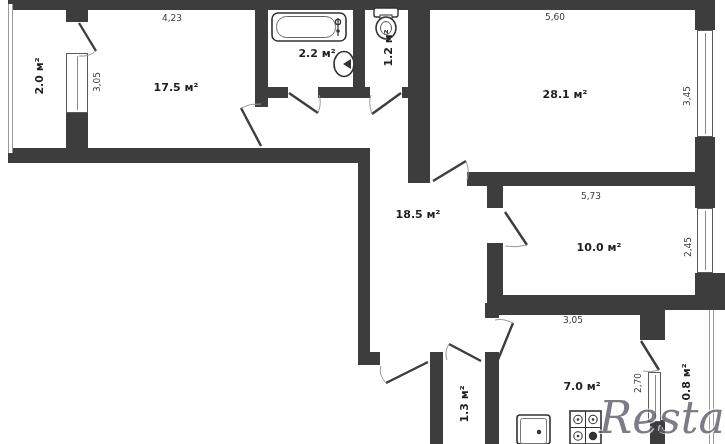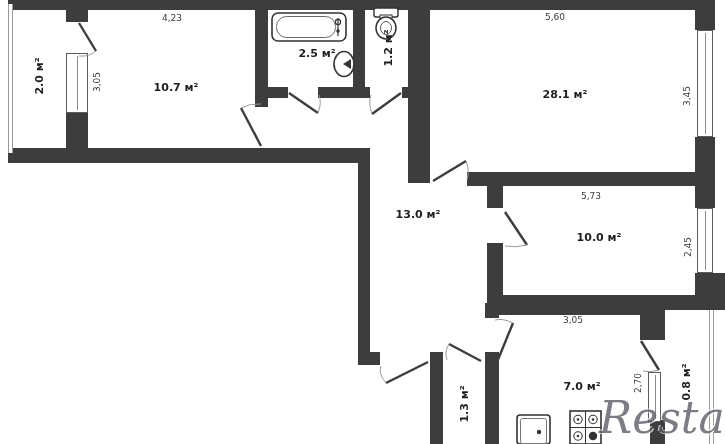--- a/index.html
+++ b/index.html
@@ -132,26 +132,26 @@
       <circle cx="578" cy="419.5" r="1.3" fill="#333"></circle>
       <circle cx="593" cy="419.5" r="4.2" fill="none" stroke="#333" stroke-width="1.1"></circle>
       <circle cx="593" cy="419.5" r="1.3" fill="#333"></circle>
       <circle cx="578" cy="436" r="4.2" fill="none" stroke="#333" stroke-width="1.1"></circle>
       <circle cx="578" cy="436" r="1.3" fill="#333"></circle>
       <circle cx="593" cy="436" r="4.2" fill="#333"></circle>
     </g>
   </svg>
 
   <span class="area rot" style="left:39px;top:76px">2.0 м²</span>
-  <span class="area" style="left:176px;top:87px">10.7 м²</span>
-  <span class="area" style="left:317px;top:53px">2.5 м²</span>
+  <span class="area" style="left:176px;top:87px">17.5 м²</span>
+  <span class="area" style="left:317px;top:53px">2.2 м²</span>
   <span class="area rot" style="left:388px;top:48px">1.2 м²</span>
   <span class="area" style="left:565px;top:94px">28.1 м²</span>
-  <span class="area" style="left:418px;top:214px">13.0 м²</span>
-  <span class="area" style="left:599px;top:237px">10.0 м²</span>
+  <span class="area" style="left:418px;top:214px">18.5 м²</span>
+  <span class="area" style="left:599px;top:247px">10.0 м²</span>
   <span class="area" style="left:582px;top:386px">7.0 м²</span>
   <span class="area rot" style="left:464px;top:404px">1.3 м²</span>
   <span class="area rot" style="left:686px;top:382px">0.8 м²</span>
 
   <span class="dim" style="left:172px;top:18px">4,23</span>
   <span class="dim rot" style="left:97px;top:82px">3,05</span>
   <span class="dim" style="left:555px;top:17px">5,60</span>
   <span class="dim rot" style="left:687px;top:96px">3,45</span>
   <span class="dim" style="left:591px;top:196px">5,73</span>
   <span class="dim rot" style="left:688px;top:247px">2,45</span>

